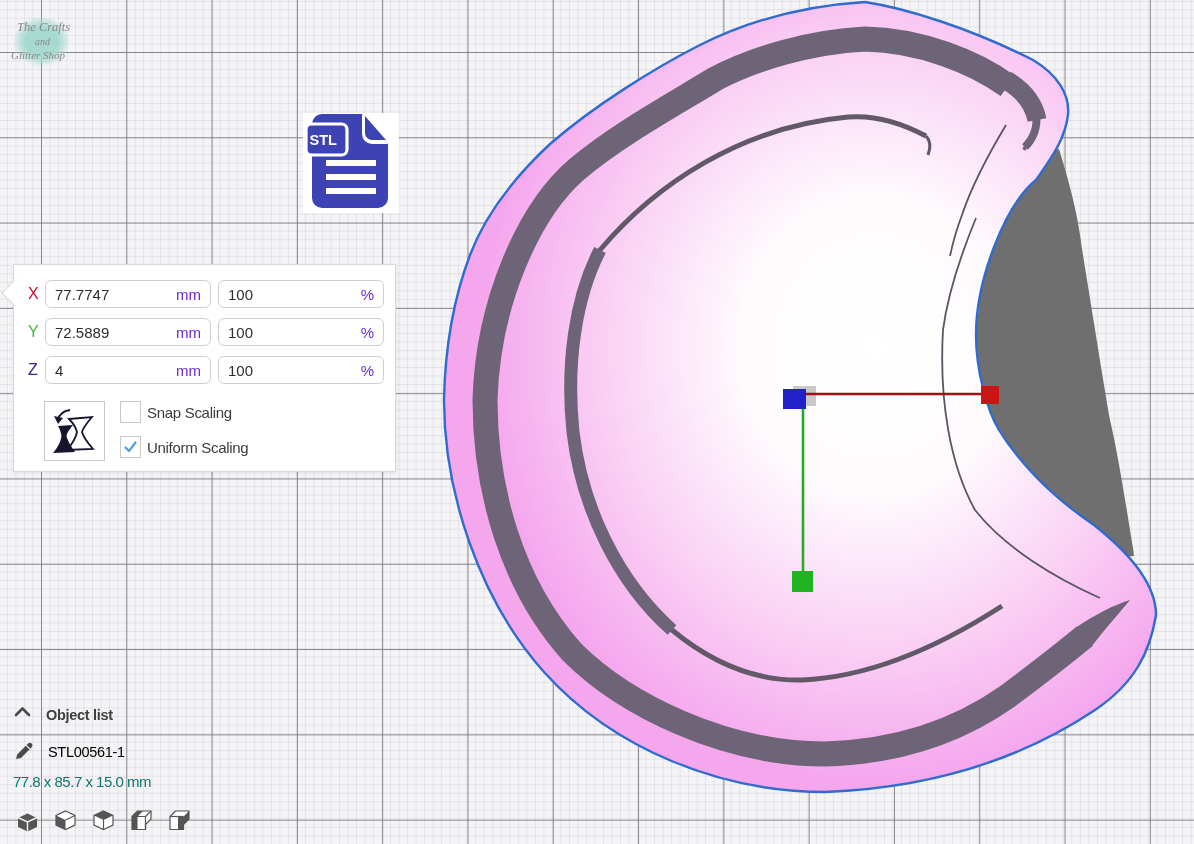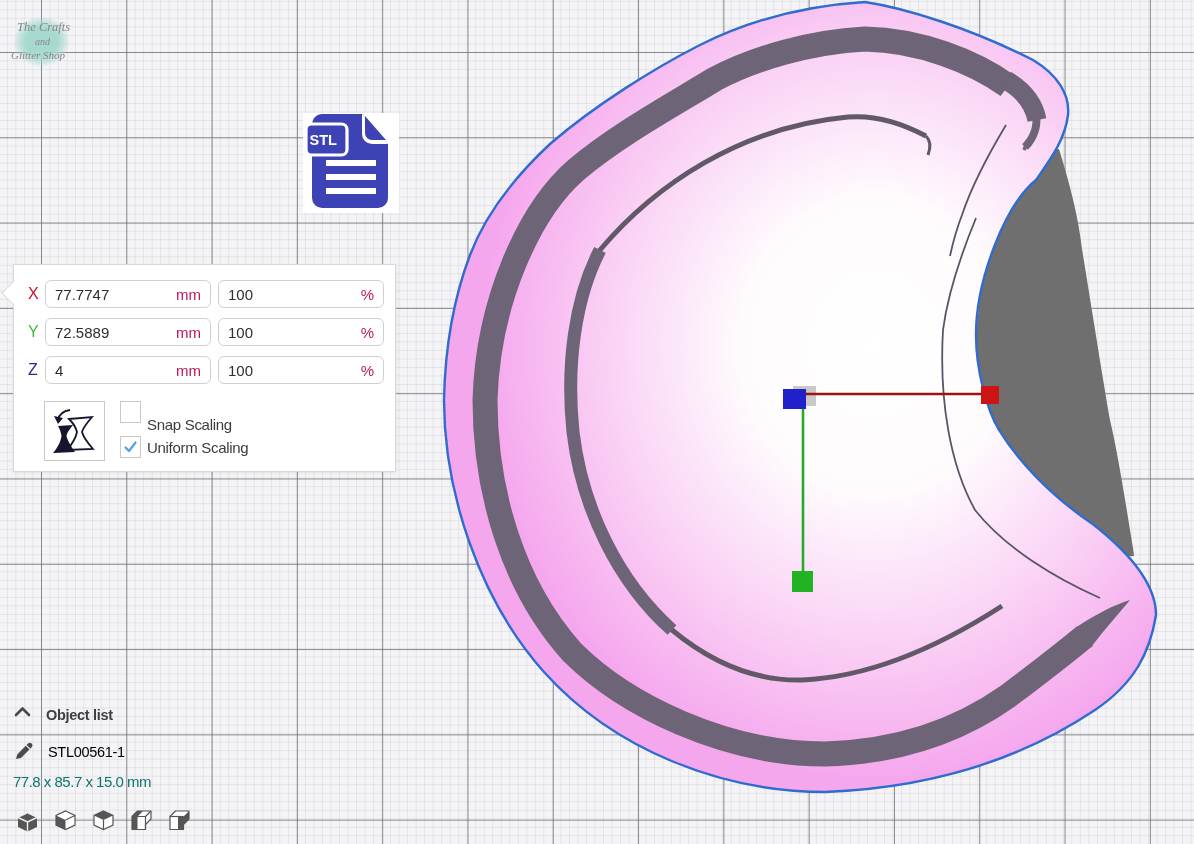--- a/index.html
+++ b/index.html
@@ -36,27 +36,27 @@
   .notch { position:absolute; left:-9px; top:19px; width:18px; height:18px; background:#fff;
            border-left:1px solid #d9d9d9; border-bottom:1px solid #d9d9d9; transform:rotate(45deg); }
   .row { position:absolute; left:0; height:28px; width:100%; }
   .rowX { top:15px; } .rowY { top:53px; } .rowZ { top:91px; }
   .axis { position:absolute; left:14px; top:5px; width:16px; font-size:16px; color:#333; }
   .axis.x{ color:#c8102e; } .axis.y{ color:#3dbb3d; } .axis.z{ color:#2a2a8c; }
   .field { position:absolute; top:0; height:28px; background:#fff; border:1px solid #cfcfcf;
            border-radius:6px; font-size:15px; color:#2e2e2e; }
   .f1 { left:31px; width:166px; } .f2 { left:204px; width:166px; }
   .fval { position:absolute; left:9px; top:5px; }
-  .funit { position:absolute; right:9px; top:5px; color:#be185d; }
+  .funit { position:absolute; right:9px; top:5px; color:#6d28d9; }
   .toolbtn { position:absolute; left:30px; top:136px; width:61px; height:60px;
              border:1px solid #c9c9c9; background:#fff; }
   .cb { position:absolute; width:21px; height:22px; border:1px solid #c9c9c9; background:#fff; }
   .cb1 { left:106px; top:136px; } .cb2 { left:106px; top:171px; }
   .cblabel { position:absolute; font-size:15px; letter-spacing:-0.3px; color:#3c3c3c; }
-  .lb1 { left:133px; top:139px;margin-top:12px; } .lb2 { left:133px; top:174px; }
+  .lb1 { left:133px; top:139px; } .lb2 { left:133px; top:174px; }
 
   
   .objlist { position:absolute; left:0; top:700px; font-size:14.5px; letter-spacing:-0.3px; color:#3f3f3f; }
   .objtxt  { position:absolute; left:46px; top:707px;font-weight:bold; }
   .stlname { position:absolute; left:48px; top:744px; font-size:14.5px; letter-spacing:-0.3px; color:#000000; }
   .dims    { position:absolute; left:13px; top:773px; font-size:15px; letter-spacing:-0.5px; color:#0f766e; }
   .chev    { position:absolute; left:14px; top:706px; }
   .pencil  { position:absolute; left:13px; top:740px; }
   .cubes   { position:absolute; left:0; top:808px; }
 </style>

